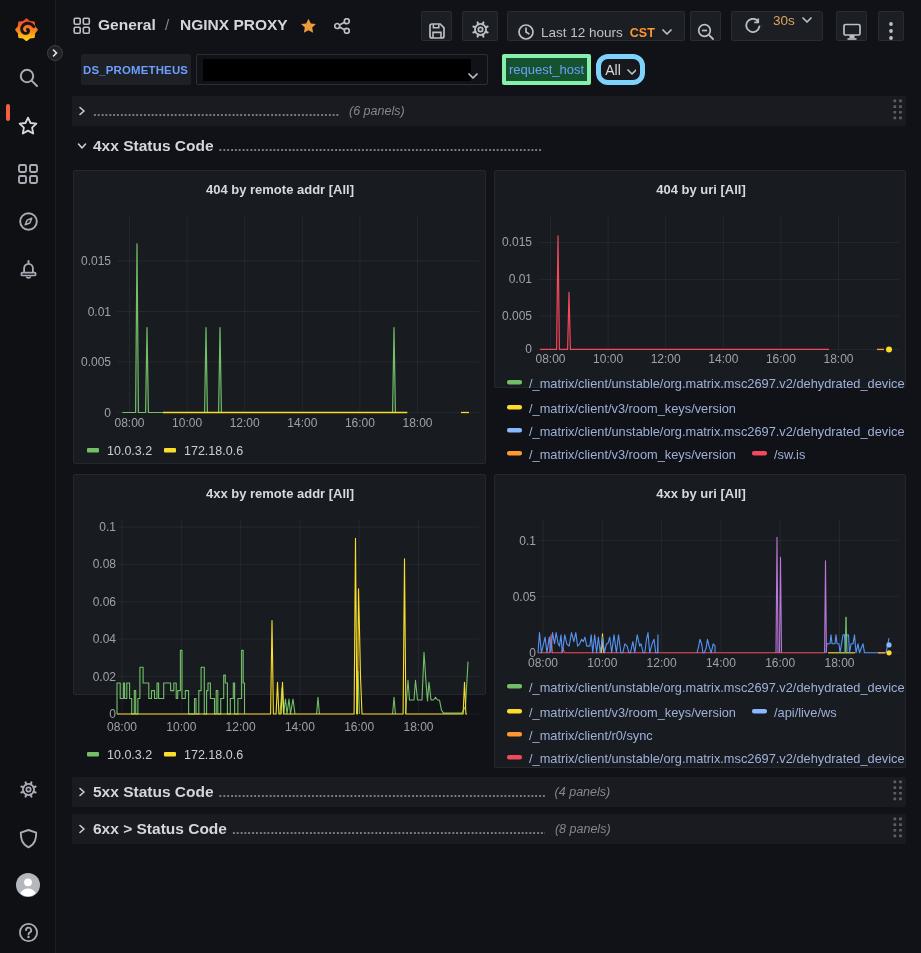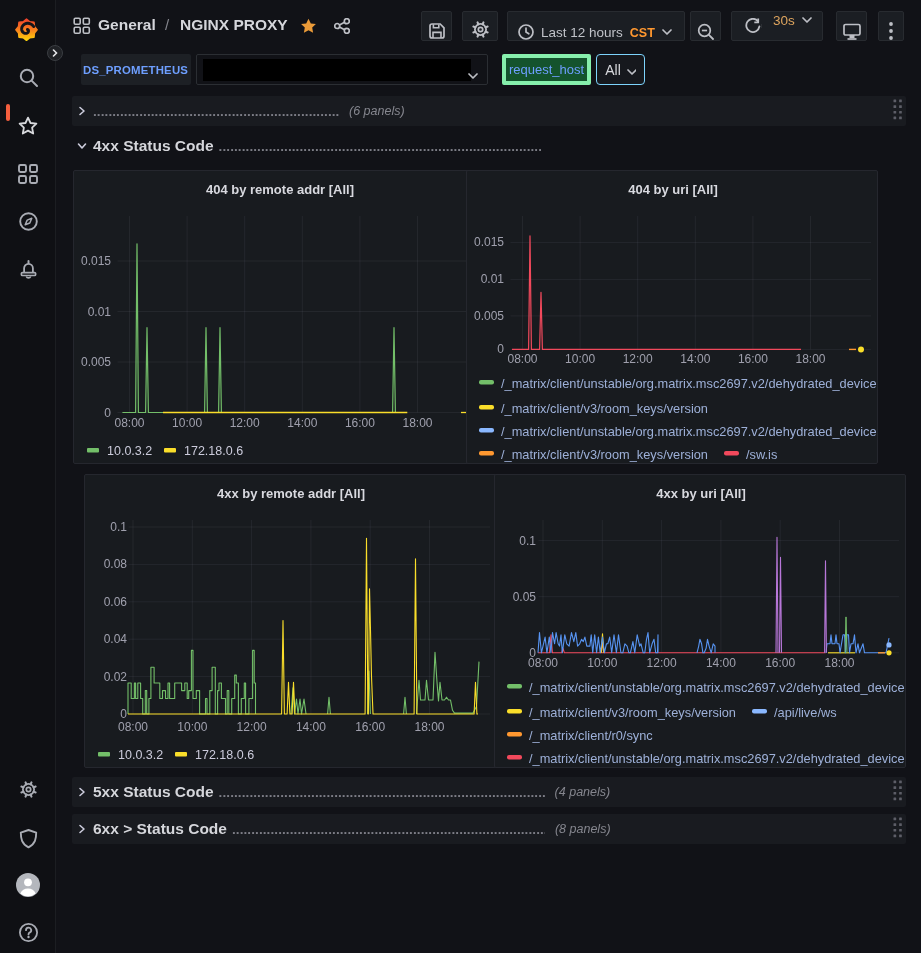--- a/index.html
+++ b/index.html
@@ -8,21 +8,21 @@
 .bcsep{position:absolute;top:16px;font-size:15px;color:#85868e}
 .tbtn{position:absolute;top:11px;height:30px;background:#1b1e23;border:1px solid #282b30;border-radius:2px;display:flex;align-items:flex-end;justify-content:center}
 .tlabel{color:#c0c2c8;font-size:13.5px;margin-left:8px;white-space:nowrap}
 .cst{color:#ff9830;font-size:12.5px;font-weight:700;margin-left:7px}
 .rlabel{color:#dda45e;font-size:13.5px;margin-left:11px}
 .submenu{position:absolute;left:0;top:52px;width:921px;height:40px;background:#111217}
 .varlabel{position:absolute;top:2px;height:31px;background:#1d2025;border-radius:2px;color:#6e9fff;font-size:11.4px;font-weight:700;letter-spacing:0.2px;display:flex;align-items:center;justify-content:center}
 .varlabel2{position:absolute;top:2px;height:31px;background:#14532d;border:4px solid #86efac;border-radius:2px;color:#6e9fff;font-size:13px;font-weight:400;display:flex;align-items:center;justify-content:center}
 .varsel{position:absolute;top:2px;height:31px;background:#111217;border:1px solid #2b2e33;border-radius:2px}
 .blackbox{position:absolute;left:6px;top:4px;width:268px;height:22px;background:#000}
-.varval{position:absolute;top:2px;height:31px;background:#16181d;border:1px solid #7dd3fc;border-radius:4px;color:#d8d9dd;font-size:14px;display:flex;align-items:center;justify-content:center}
+.varval{position:absolute;top:2px;height:31px;background:#16181d;border:5px solid #7dd3fc;border-radius:12px;color:#d8d9dd;font-size:14px;display:flex;align-items:center;justify-content:center}
 .rowhdr{position:absolute;left:72px;width:834px;height:30px;display:flex;align-items:center;padding-left:5px}
 .rowbg{background:#191b20;border-radius:2px}
 .rowtitle{color:#d5d6db;font-size:15.5px;font-weight:700;white-space:nowrap;margin-right:5px}
 .dots{color:#7d7e86;font-size:13.5px;font-weight:700;letter-spacing:0.1px;overflow:hidden;white-space:nowrap;display:inline-block}
 .pcount{color:#85868e;font-size:12.5px;font-style:italic;margin-left:10px;white-space:nowrap}
 .panel{position:absolute;background:#181b1f;border:1px solid #25272e;border-radius:2px}
 .ptitle{fill:#d8d9df;font-size:13px;font-weight:700;font-family:"Liberation Sans",sans-serif}
 .axis{fill:rgba(204,204,220,0.75);font-size:12px;font-family:"Liberation Sans",sans-serif}
 .leg1{fill:#ccccdc;font-size:12.5px;font-family:"Liberation Sans",sans-serif}
 .leg2{fill:#9db0d8;font-size:12.8px;font-family:"Liberation Sans",sans-serif}
@@ -285,21 +285,21 @@
       <path d="M144.6,241.5 L146.0,156.7 L147.4,241.5" fill="none" stroke="#73bf69" stroke-width="1.2" stroke-linejoin="round"></path>
       <path d="M318.6,241.5 L320.0,156.7 L321.4,241.5" fill="none" stroke="#73bf69" stroke-width="1.2" stroke-linejoin="round"></path>
       <path d="M89.0,241.5 L333.3,241.5" fill="none" stroke="#fade2a" stroke-width="1.3" stroke-linejoin="round"></path>
       <path d="M387.0,241.5 L395.0,241.5" fill="none" stroke="#fade2a" stroke-width="1.3" stroke-linejoin="round"></path>
       <rect x="13" y="277" width="12" height="4.5" rx="1" fill="#73bf69"></rect>
       <text x="33" y="284" class="leg1">10.0.3.2</text>
       <rect x="90" y="277" width="12" height="4.5" rx="1" fill="#fade2a"></rect>
       <text x="110" y="284" class="leg1">172.18.0.6</text>
     </svg>
   </div>
-<div class="panel" style="left:466px;top:170px;width:412px;height:294px">
+<div class="panel" style="left:494px;top:170px;width:412px;height:218px">
     <svg width="412" height="294" viewBox="0 0 412 294" style="position:absolute;left:0;top:0">
       <text x="206" y="23" text-anchor="middle" class="ptitle">404 by uri [All]</text>
       <line x1="55.5" y1="45" x2="55.5" y2="178.4" stroke="rgba(204,204,220,0.07)" stroke-width="1"></line>
       <line x1="113.1" y1="45" x2="113.1" y2="178.4" stroke="rgba(204,204,220,0.07)" stroke-width="1"></line>
       <line x1="170.7" y1="45" x2="170.7" y2="178.4" stroke="rgba(204,204,220,0.07)" stroke-width="1"></line>
       <line x1="228.3" y1="45" x2="228.3" y2="178.4" stroke="rgba(204,204,220,0.07)" stroke-width="1"></line>
       <line x1="285.9" y1="45" x2="285.9" y2="178.4" stroke="rgba(204,204,220,0.07)" stroke-width="1"></line>
       <line x1="343.5" y1="45" x2="343.5" y2="178.4" stroke="rgba(204,204,220,0.07)" stroke-width="1"></line>
       <line x1="43.5" y1="178.4" x2="404" y2="178.4" stroke="rgba(204,204,220,0.07)" stroke-width="1"></line>
       <text x="37" y="182.4" text-anchor="end" class="axis">0</text>
@@ -325,21 +325,21 @@
         <text x="34" y="242" class="leg2">/_matrix/client/v3/room_keys/version</text>
         <rect x="12" y="257" width="15" height="4.5" rx="2" fill="#8ab8ff"></rect>
         <text x="34" y="265" class="leg2">/_matrix/client/unstable/org.matrix.msc2697.v2/dehydrated_device</text>
         <rect x="12" y="280" width="15" height="4.5" rx="2" fill="#ff9830"></rect>
         <text x="34" y="288" class="leg2">/_matrix/client/v3/room_keys/version</text>
         <rect x="257.0" y="280" width="15" height="4.5" rx="2" fill="#f2495c"></rect>
         <text x="279.0" y="288" class="leg2">/sw.is</text>
       </g>
     </svg>
   </div>
-<div class="panel" style="left:84px;top:474px;width:413px;height:294px">
+<div class="panel" style="left:73px;top:474px;width:413px;height:221px">
     <svg width="413" height="294" viewBox="0 0 413 294" style="position:absolute;left:0;top:0">
       <text x="206" y="23" text-anchor="middle" class="ptitle">4xx by remote addr [All]</text>
       <line x1="48" y1="45" x2="48" y2="239.0" stroke="rgba(204,204,220,0.07)" stroke-width="1"></line>
       <line x1="107.3" y1="45" x2="107.3" y2="239.0" stroke="rgba(204,204,220,0.07)" stroke-width="1"></line>
       <line x1="166.6" y1="45" x2="166.6" y2="239.0" stroke="rgba(204,204,220,0.07)" stroke-width="1"></line>
       <line x1="225.9" y1="45" x2="225.9" y2="239.0" stroke="rgba(204,204,220,0.07)" stroke-width="1"></line>
       <line x1="285.2" y1="45" x2="285.2" y2="239.0" stroke="rgba(204,204,220,0.07)" stroke-width="1"></line>
       <line x1="344.5" y1="45" x2="344.5" y2="239.0" stroke="rgba(204,204,220,0.07)" stroke-width="1"></line>
       <line x1="43.5" y1="239.0" x2="405" y2="239.0" stroke="rgba(204,204,220,0.07)" stroke-width="1"></line>
       <text x="42" y="243.0" text-anchor="end" class="axis">0</text>

